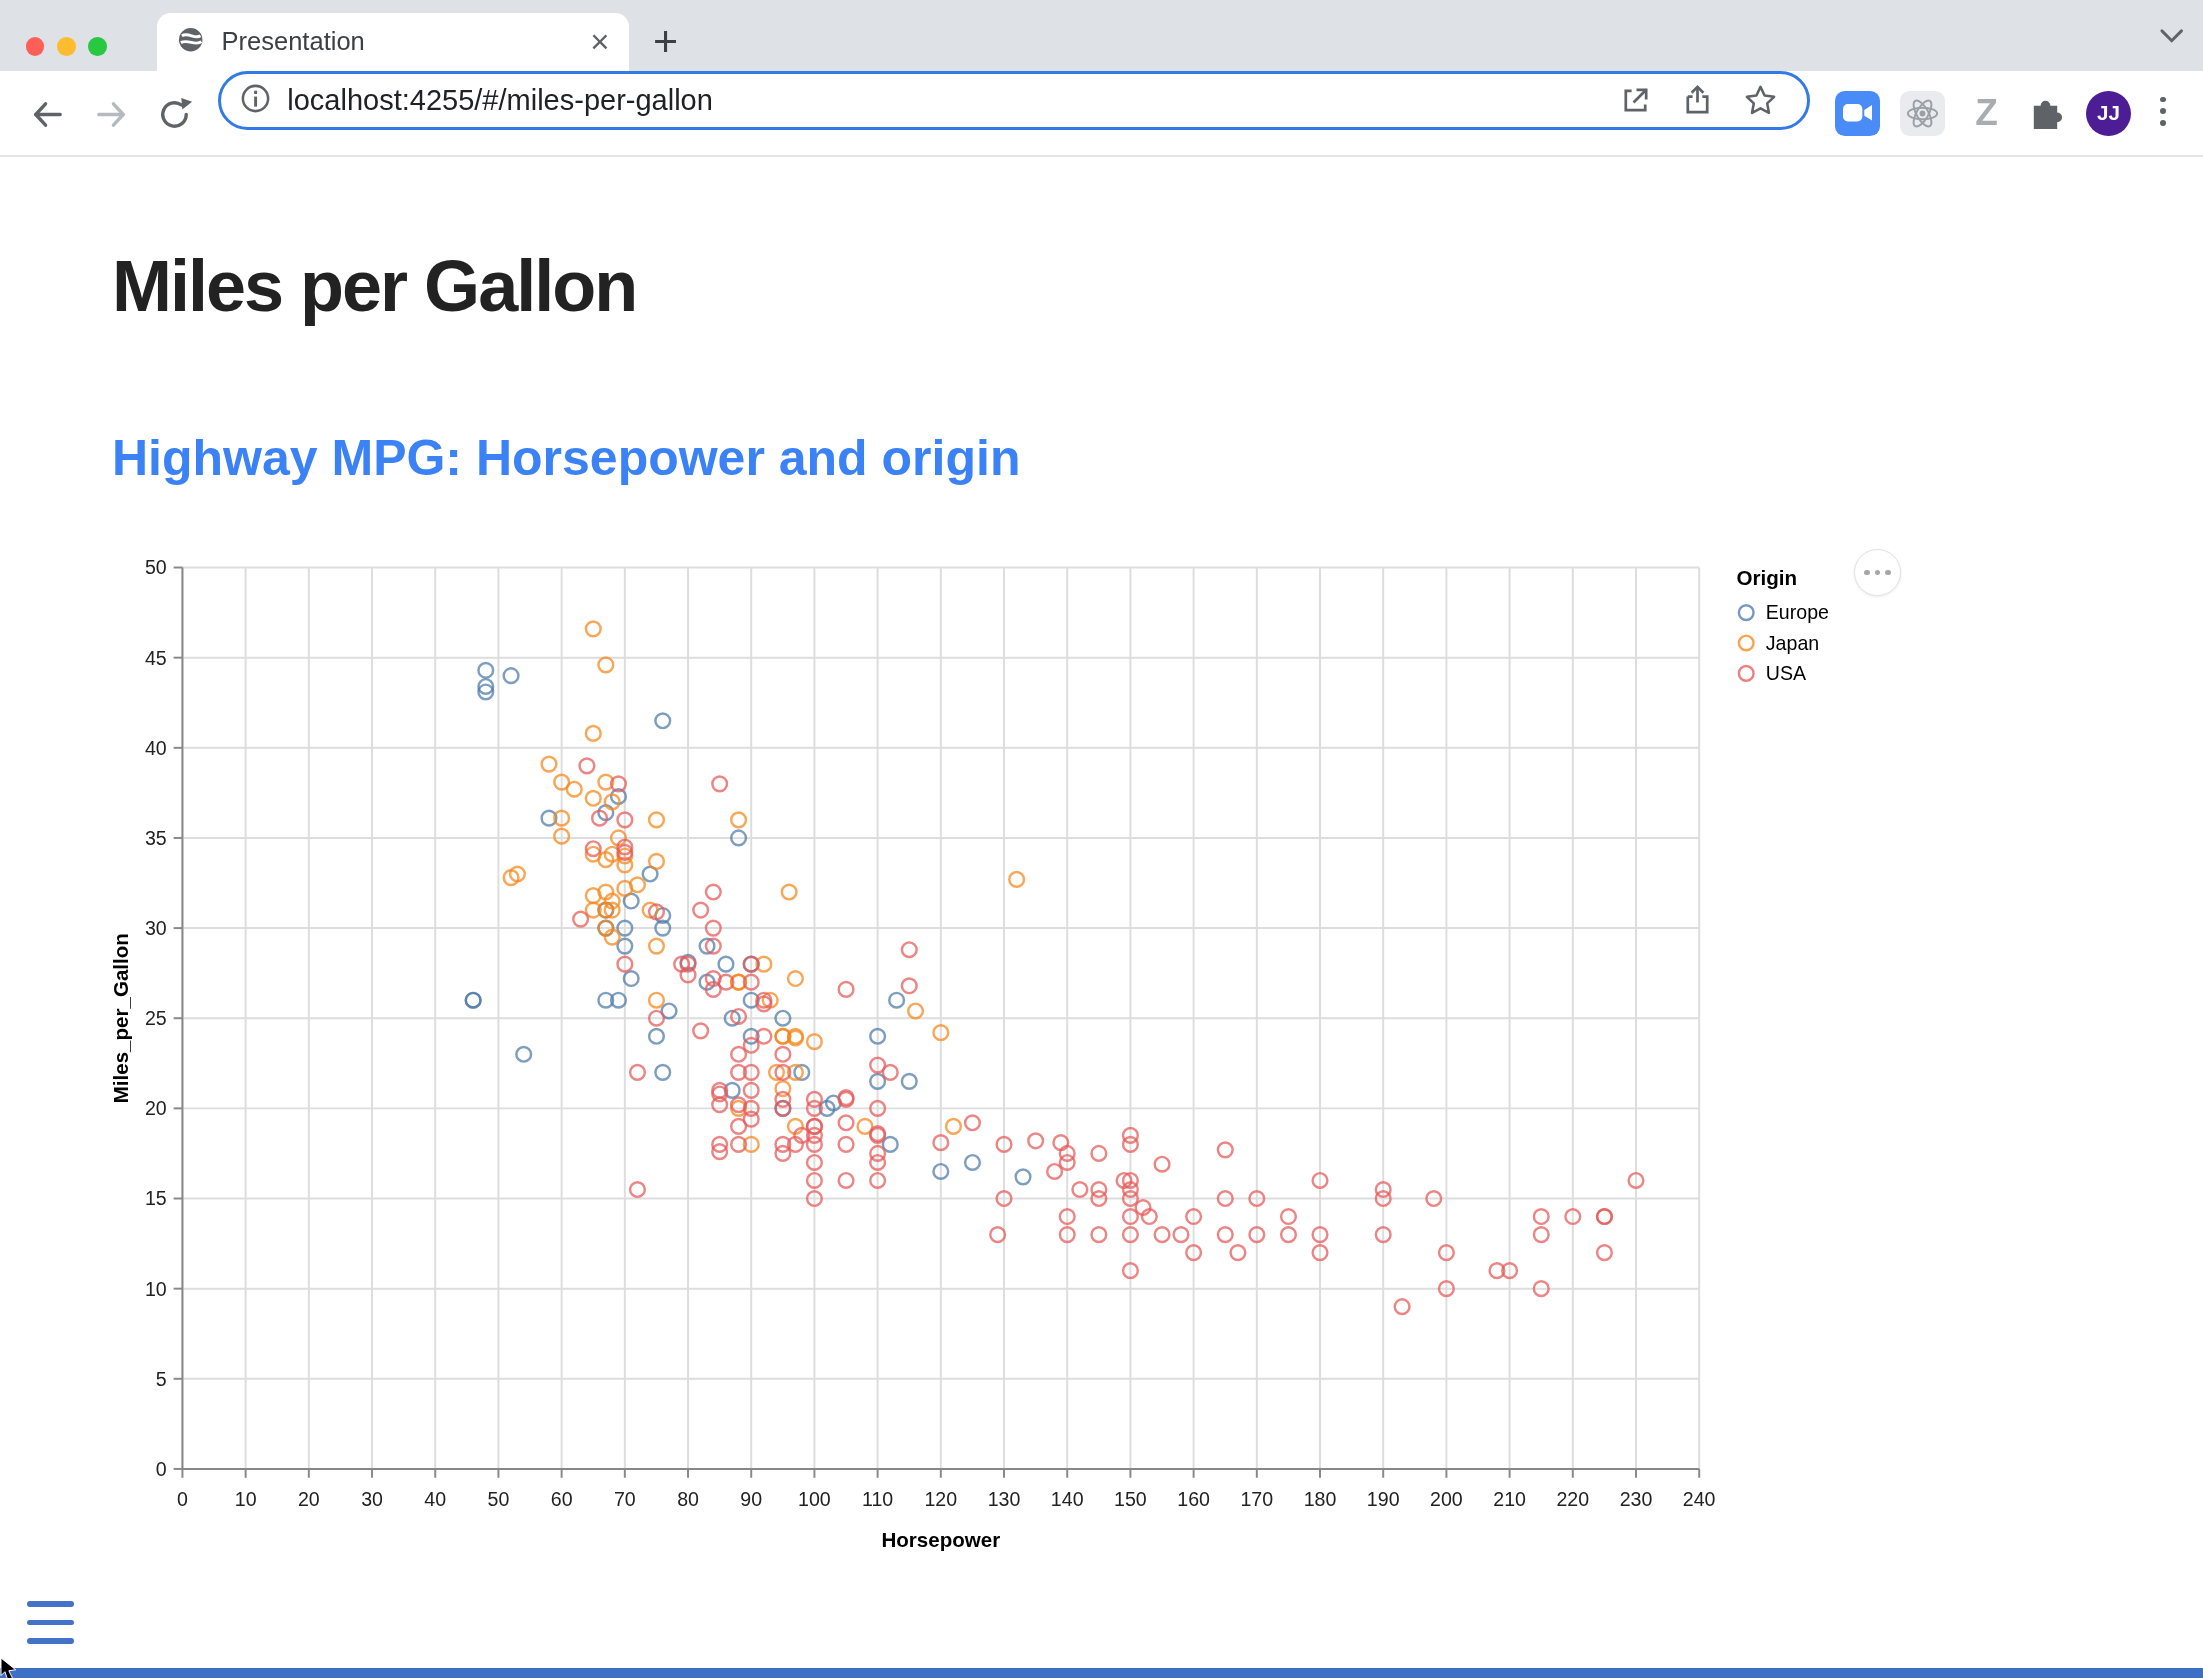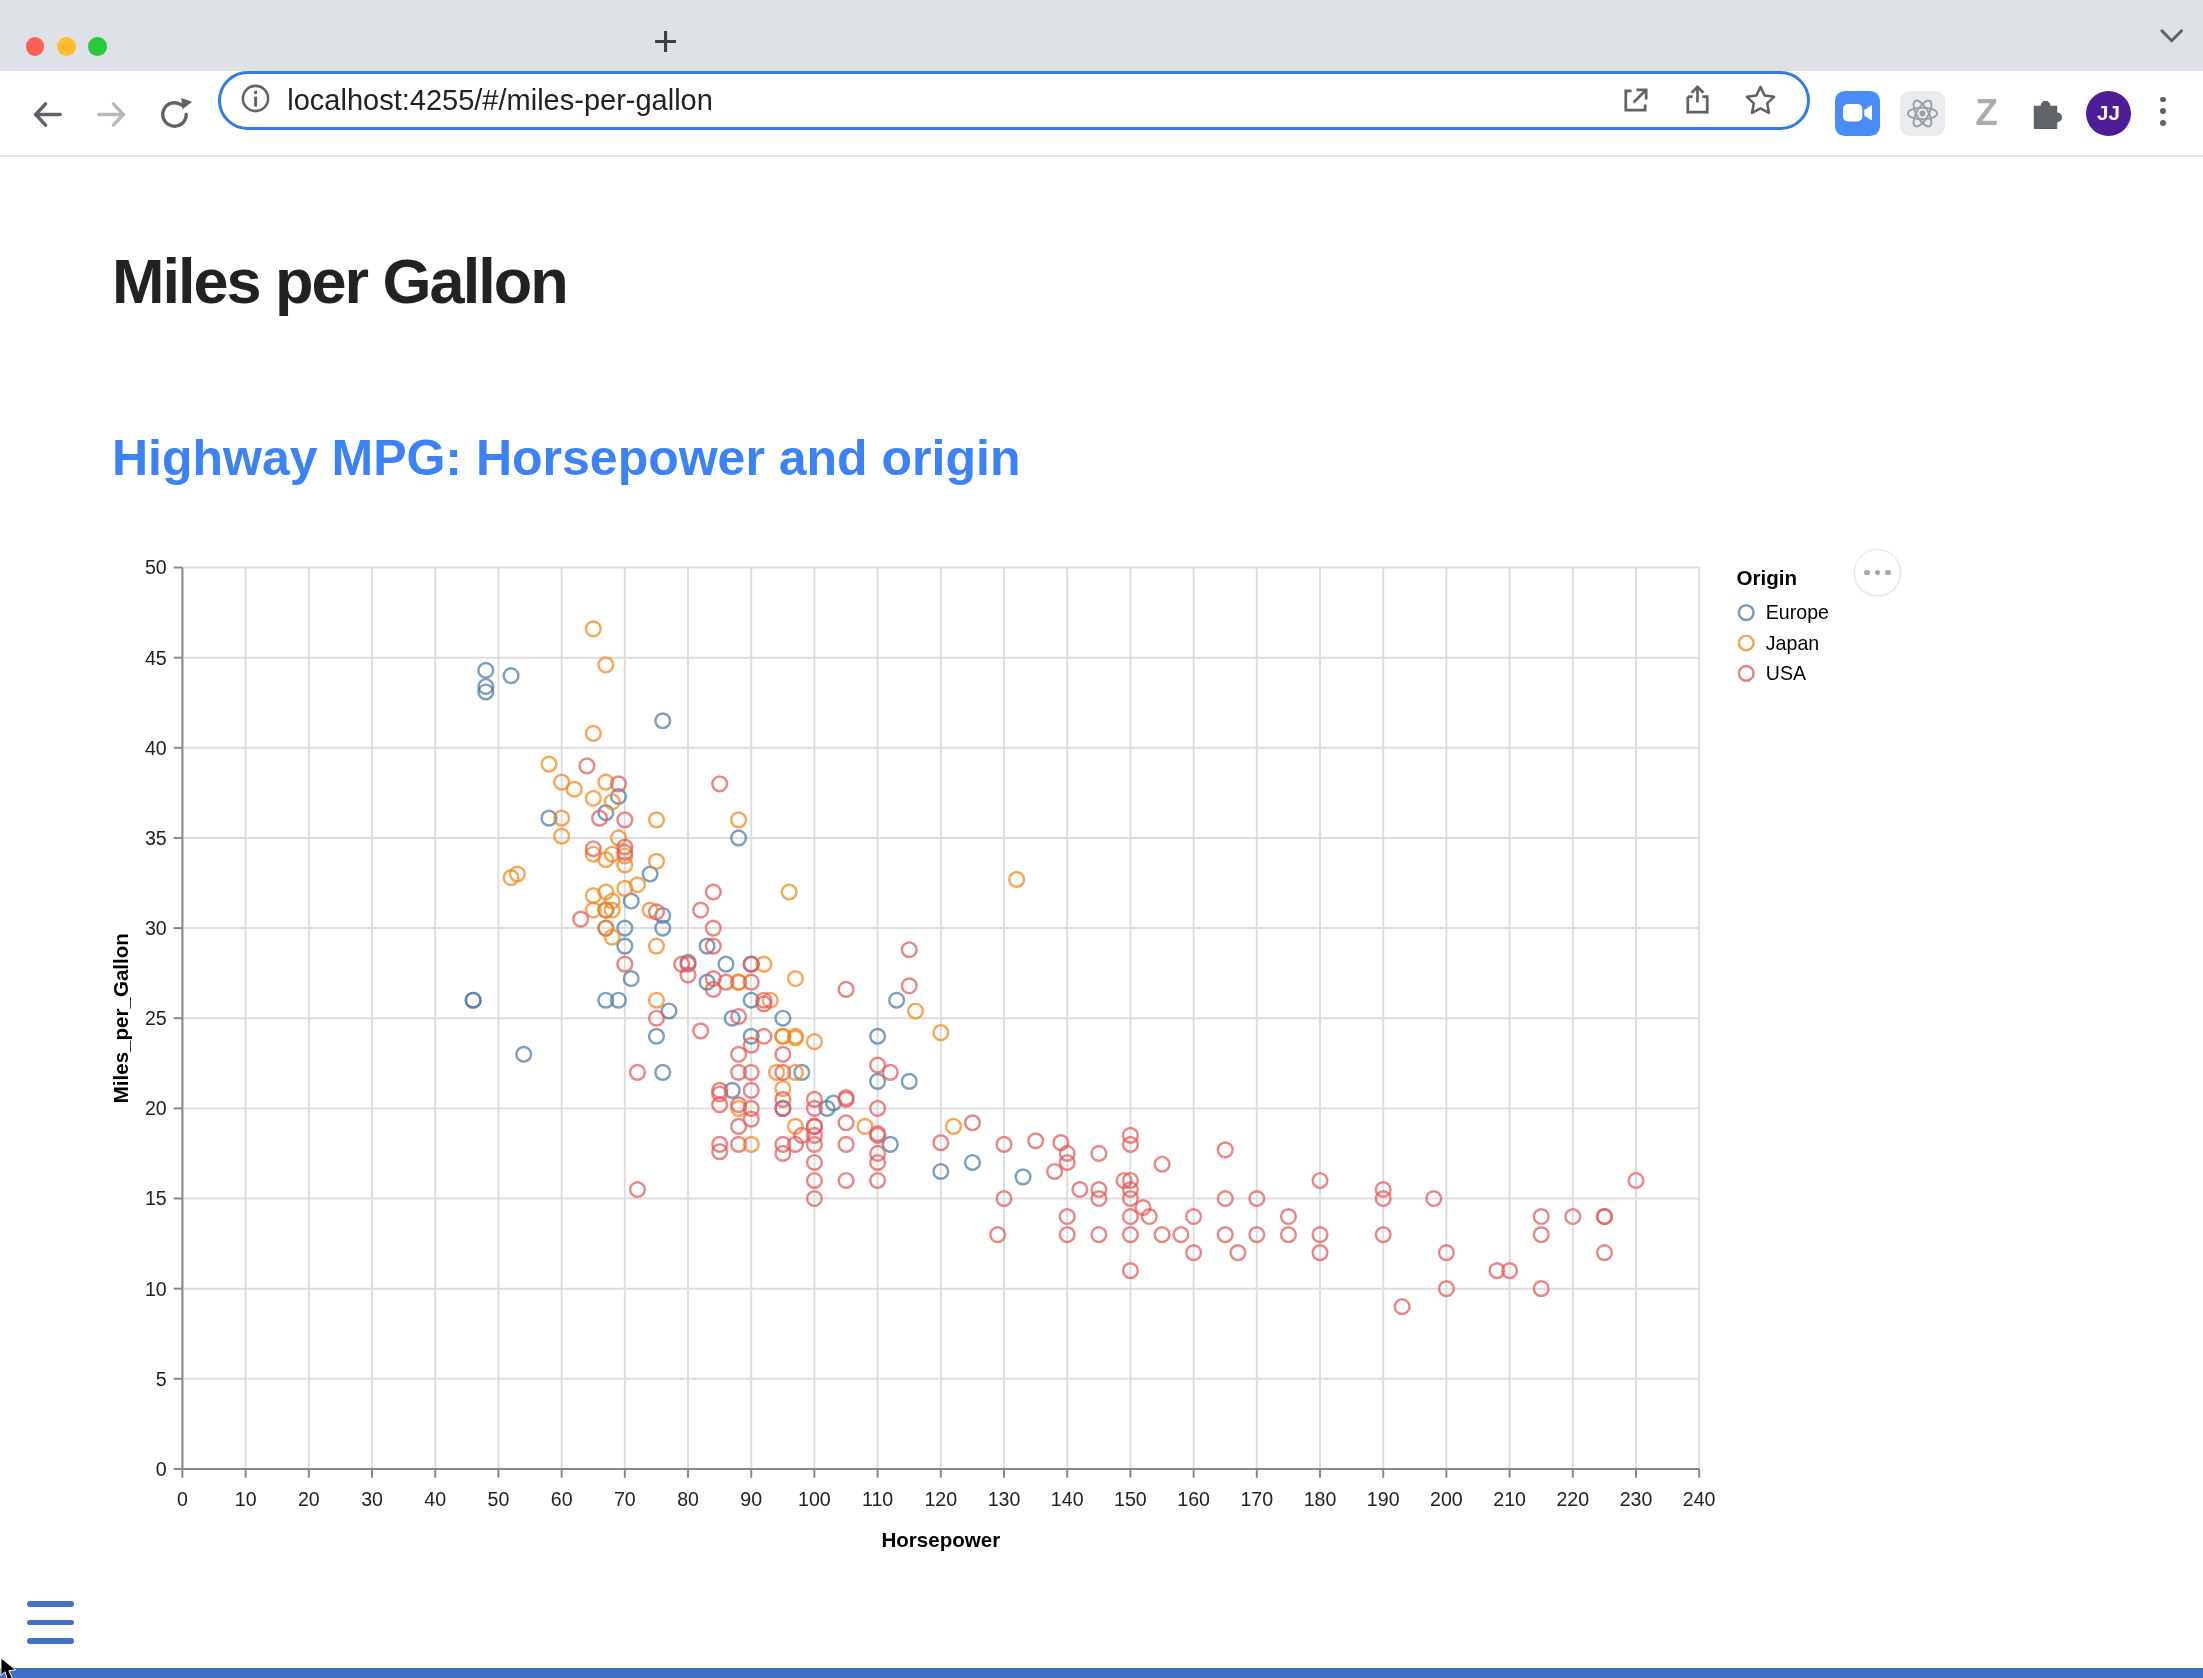--- a/index.html
+++ b/index.html
@@ -37,21 +37,21 @@
   #ext-zoom  { left:1835px; background:#498cf7; border-radius:9.8px; }
   #ext-react { left:1900px; background:#e9ebee; border-radius:9.8px; }
   #ext-z     { left:1964px; font-size:37px; font-weight:bold; color:#a9adb2; }
   #ext-puzzle{ left:2023px; }
   #avatar    { left:2086px; background:#4c1d95; border-radius:50%; color:#fff; font-size:20.6px;
                font-weight:bold; display:flex; align-items:center; justify-content:center; }
   #kebab { position:absolute; left:2160px; top:25.5px; display:flex; flex-direction:column; gap:5.9px; }
   #kebab span { width:5.9px; height:5.9px; border-radius:50%; background:#5f6368; }
 
   
-  #page-title { position:absolute; left:112px; top:245px; font-size:63px; font-weight:700;
+  #page-title { position:absolute; left:112px; top:245px; font-size:72px; font-weight:700;
                 color:#222; letter-spacing:-2px; }
   #page-subtitle { position:absolute; left:112px; top:429px; font-size:50px; font-weight:700;
                    color:#3b82f6; }
 
   #chart-wrap { position:absolute; left:98px; top:544px; width:1862px; height:1068px; }
 
   #vega-actions { position:absolute; left:1854px; top:549px; width:47px; height:47px;
                   background:#fff; border:1px solid #e2e2e2; border-radius:50%;
                   box-shadow:0 1px 2.9px rgba(0,0,0,.08); display:flex; align-items:center;
                   justify-content:center; gap:4.9px; }
@@ -64,20 +64,31 @@
   #cursor { position:absolute; left:0px; top:1658px; }
 </style>
 </head>
 <body>
 
 <div id="tabstrip">
   <div id="tl-red" class="traffic"></div>
   <div id="tl-yellow" class="traffic"></div>
   <div id="tl-green" class="traffic"></div>
 
+  <div id="tab">
+    <span>
+      <svg width="27.4" height="27.4" viewBox="0 0 28 28">
+        <circle cx="14" cy="14" r="12" fill="#5f6368"></circle>
+        <path d="M5 10 C 12 6, 18 14, 24 10" stroke="#fff" stroke-width="3" fill="none"></path>
+        <path d="M4 17 C 11 13, 19 21, 25 16" stroke="#fff" stroke-width="3" fill="none"></path>
+      </svg>
+    </span>
+    <span id="tab-title">Presentation</span>
+    <span id="tab-close">×</span>
+  </div>
 
   <div id="newtab-btn">+</div>
 
   <span id="strip-chevron">
     <svg width="27.4" height="17.6" viewBox="0 0 28 18">
       <polyline points="4,4 14,14 24,4" fill="none" stroke="#5f6368" stroke-width="3" stroke-linecap="round"></polyline>
     </svg>
   </span>
 </div>
 

